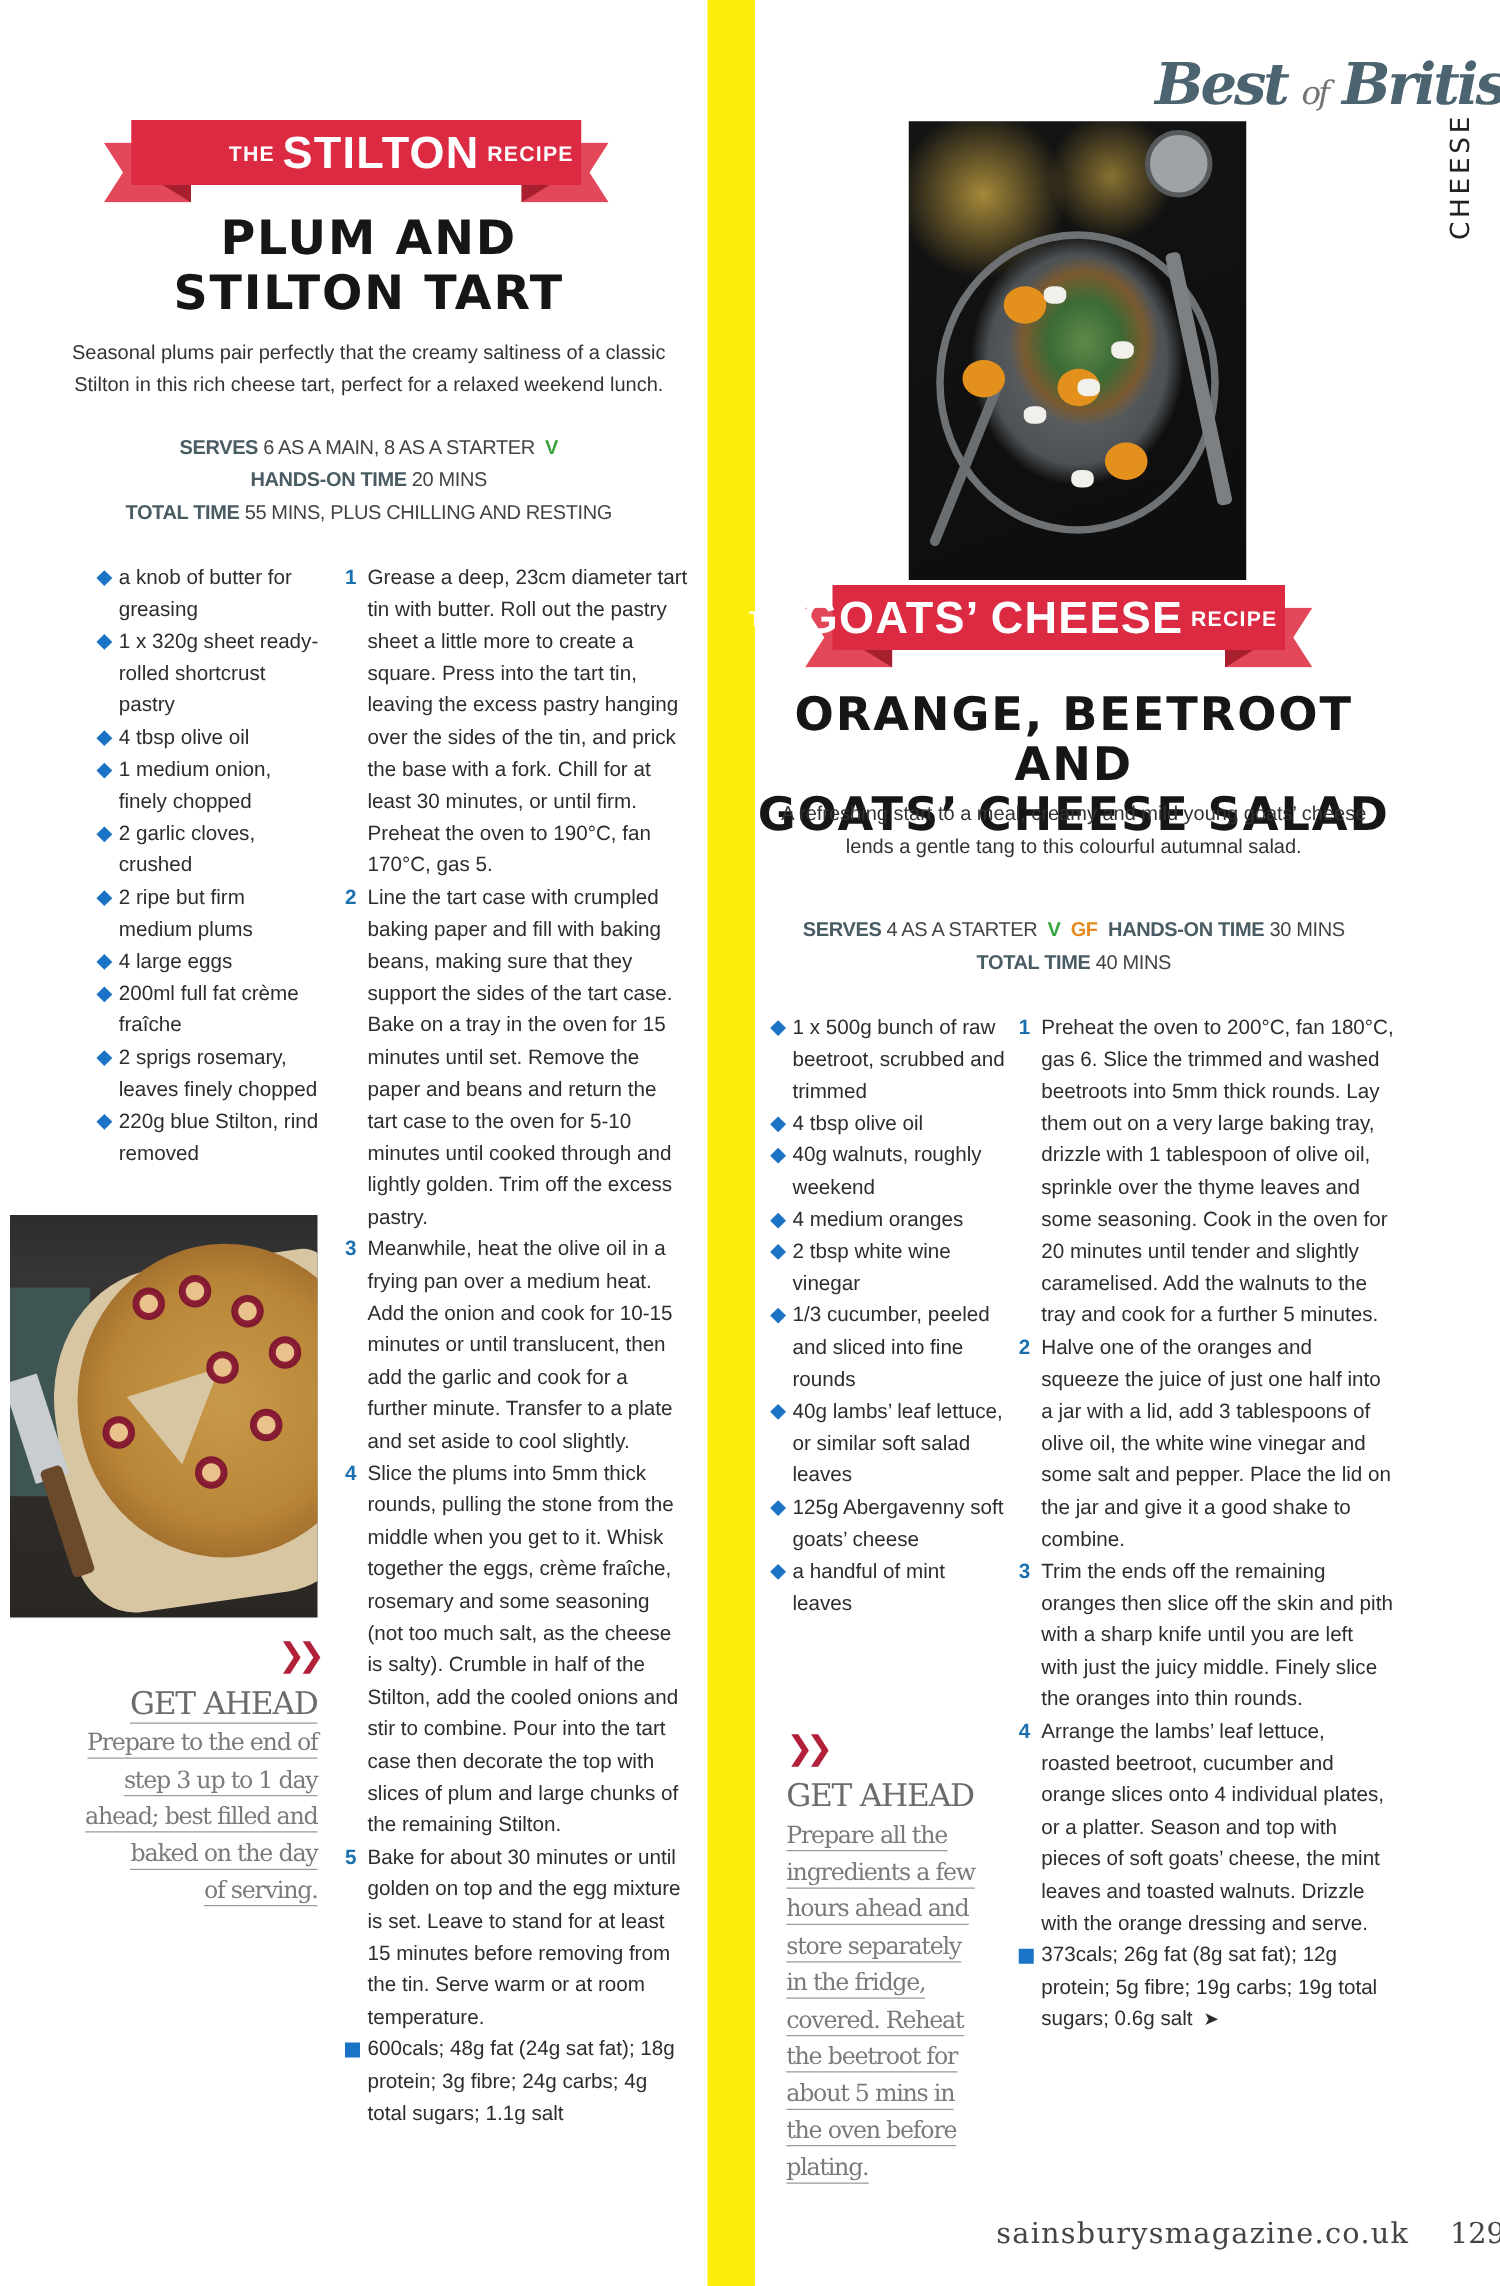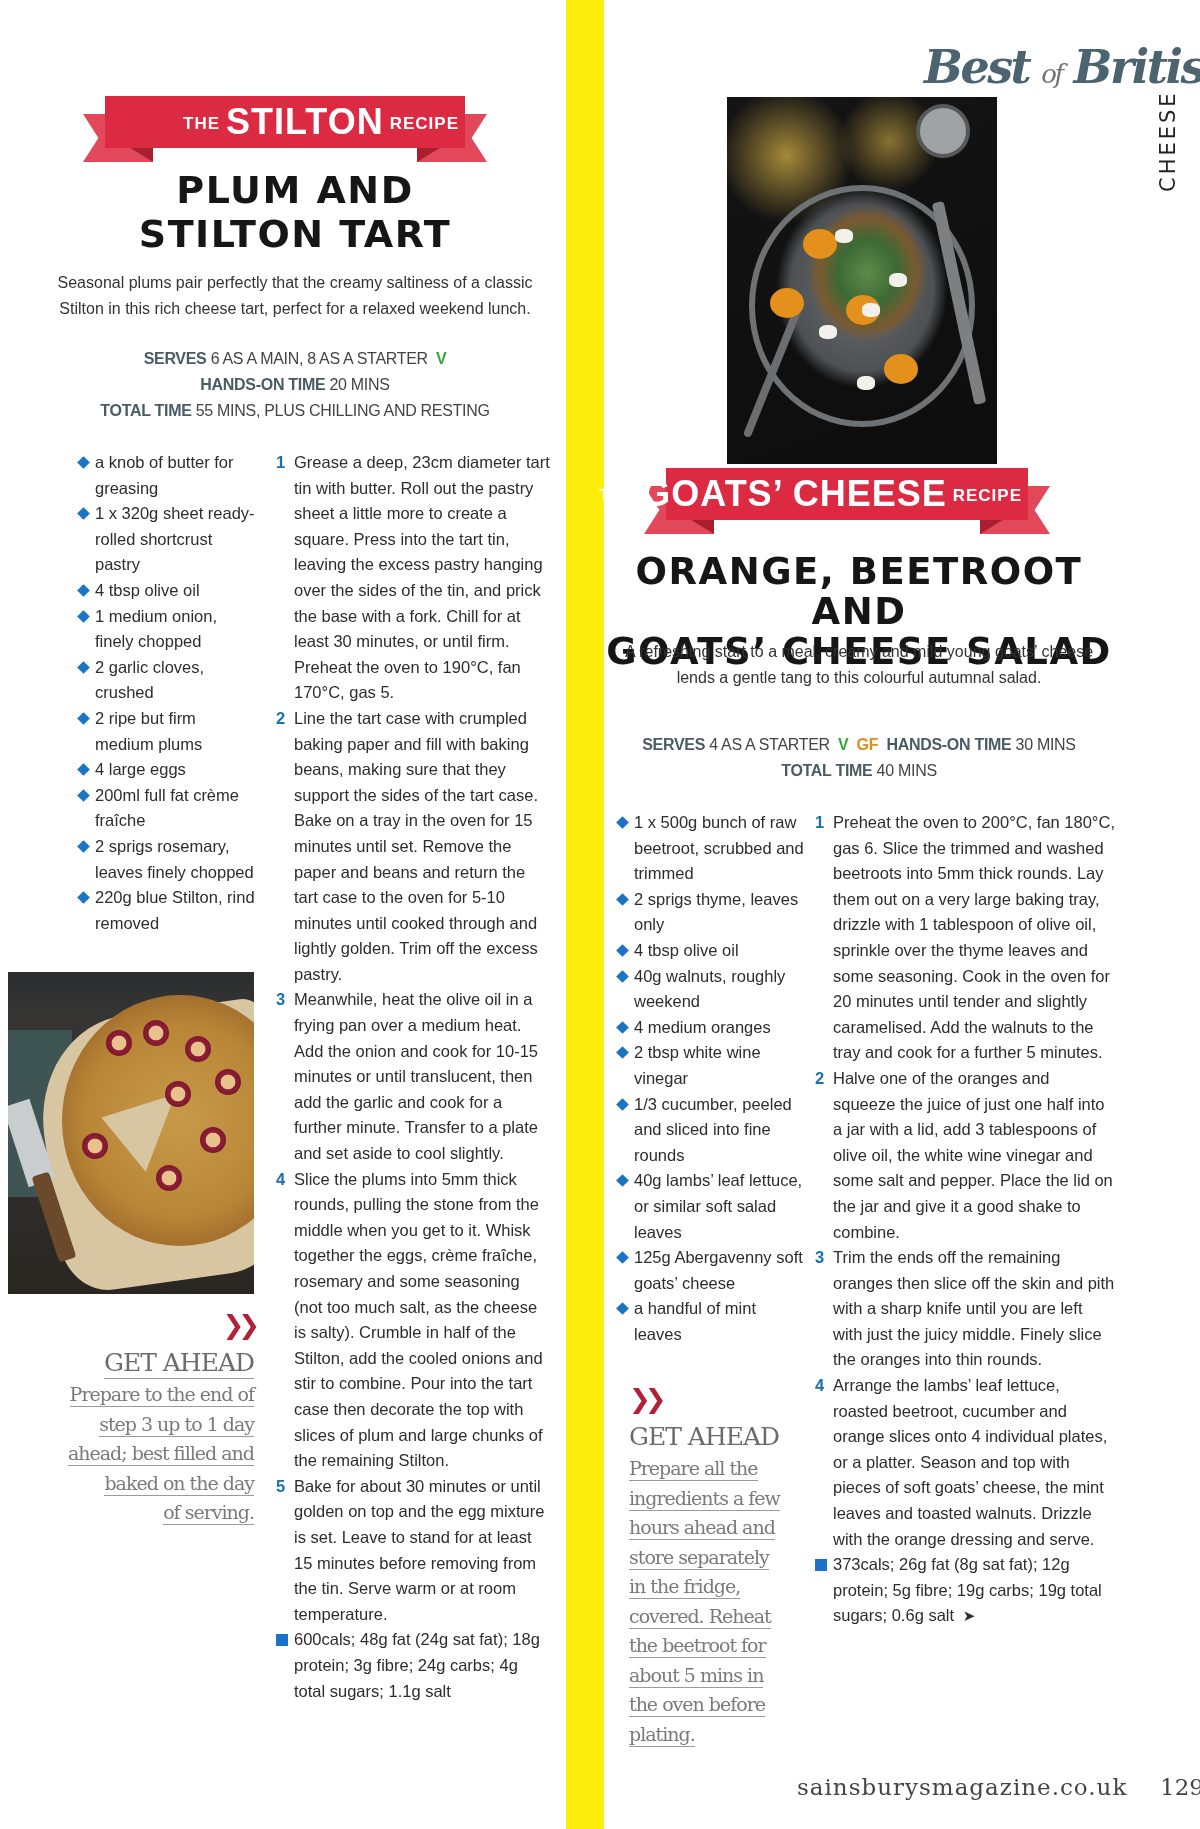--- a/index.html
+++ b/index.html
@@ -205,21 +205,20 @@
   <div>lends a gentle tang to this colourful autumnal salad.</div>
 </div>
 
 <div class="abs meta" style="left:606px; top:732px; width:506px;">
   <div><b>SERVES</b> <span>4 AS A STARTER</span> <span class="veg">V</span> <span class="gf">GF</span> &nbsp;<b>HANDS-ON TIME</b> <span>30 MINS</span></div>
   <div><b>TOTAL TIME</b> <span>40 MINS</span></div>
 </div>
 
 <ul class="abs ingredients" style="left:617px; top:810px; width:190px;">
   <li>1 x 500g bunch of raw beetroot, scrubbed and trimmed</li>
-  <li>2 sprigs thyme, leaves only</li>
   <li>4 tbsp olive oil</li>
   <li>40g walnuts, roughly weekend</li>
   <li>4 medium oranges</li>
   <li>2 tbsp white wine vinegar</li>
   <li>1/3 cucumber, peeled and sliced into fine rounds</li>
   <li>40g lambs’ leaf lettuce, or similar soft salad leaves</li>
   <li>125g Abergavenny soft goats’ cheese</li>
   <li>a handful of mint leaves</li>
 </ul>
 

